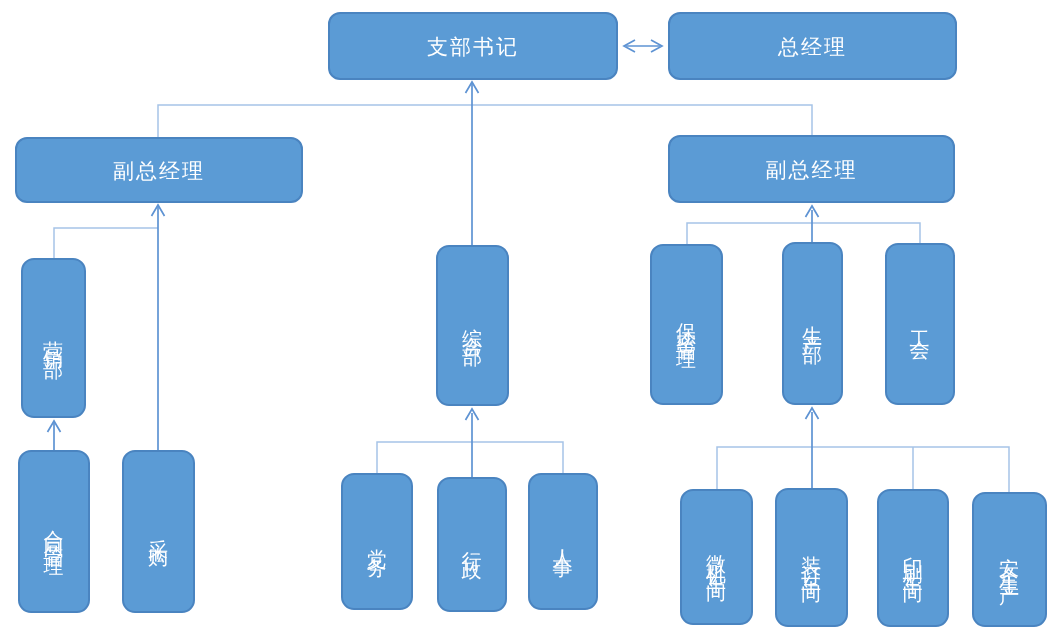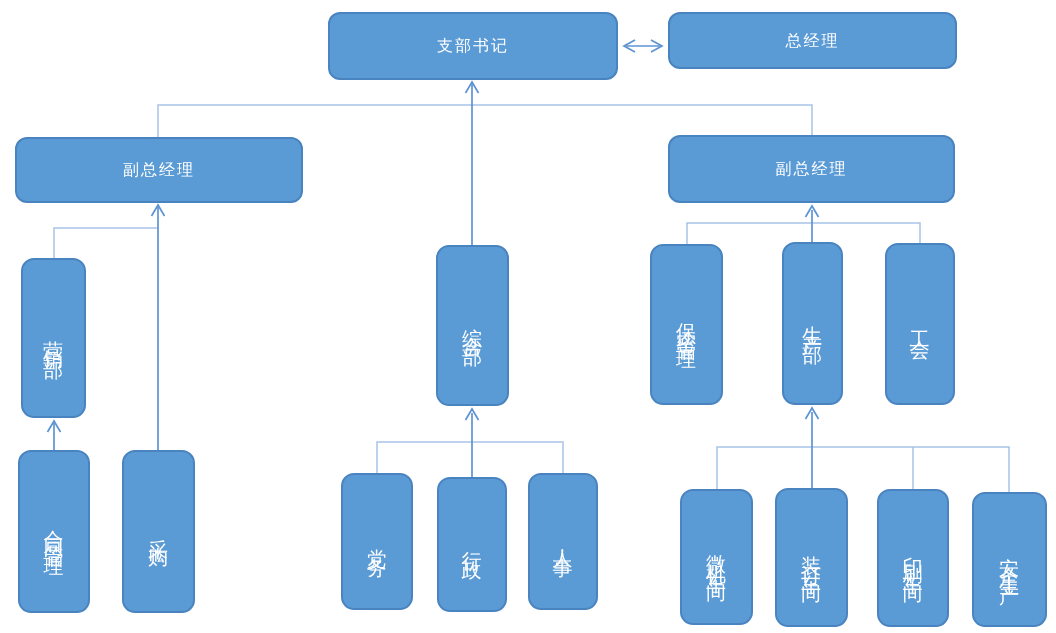--- a/index.html
+++ b/index.html
@@ -5,29 +5,29 @@
   html,body{margin:0;padding:0;background:#ffffff;}
   .canvas{
     position:relative;width:1056px;height:633px;background:#ffffff;overflow:hidden;
     font-family:"Liberation Sans","DejaVu Sans",sans-serif;
   }
   .connectors{position:absolute;left:0;top:0;width:1056px;height:633px;}
   .node{
     position:absolute;box-sizing:border-box;
     background:#5B9BD5;border:2px solid #4a84c0;border-radius:12px;
     color:#ffffff;display:flex;align-items:center;justify-content:center;
-    font-size:16px;line-height:1;letter-spacing:2px;
+    font-size:21px;line-height:1;letter-spacing:2px;
   }
   .node.v{
     font-size:20px;border-radius:13px;
     writing-mode:vertical-lr;text-orientation:upright;letter-spacing:9px;
   }
   
   #n-branch-secretary {left:328px;top:12px;width:290px;height:68px;}
-  #n-general-manager  {left:668px;top:12px;width:289px;height:57px;}
+  #n-general-manager  {left:668px;top:12px;width:289px;height:68px;}
   #n-deputy-gm-left   {left:15px;top:137px;width:288px;height:66px;}
   #n-deputy-gm-right  {left:668px;top:135px;width:287px;height:68px;}
   #n-marketing        {left:21px;top:258px;width:65px;height:160px;}
   #n-general-dept     {left:436px;top:245px;width:73px;height:161px;}
   #n-contract         {left:18px;top:450px;width:72px;height:163px;}
   #n-procurement      {left:122px;top:450px;width:73px;height:163px;}
   #n-party-affairs    {left:341px;top:473px;width:72px;height:137px;}
   #n-administration   {left:437px;top:477px;width:70px;height:135px;}
   #n-hr               {left:528px;top:473px;width:70px;height:137px;}
   #n-security         {left:650px;top:244px;width:73px;height:161px;}

